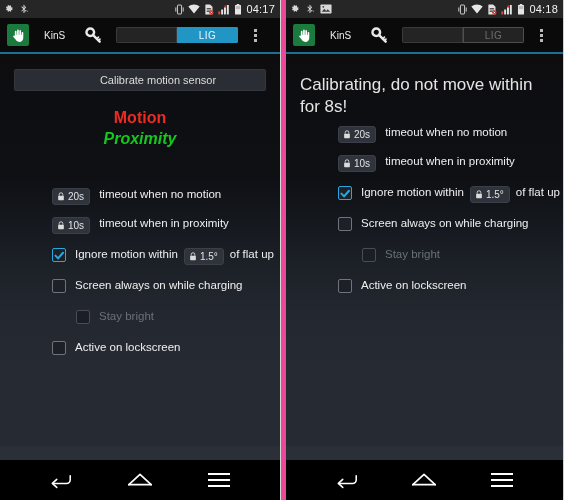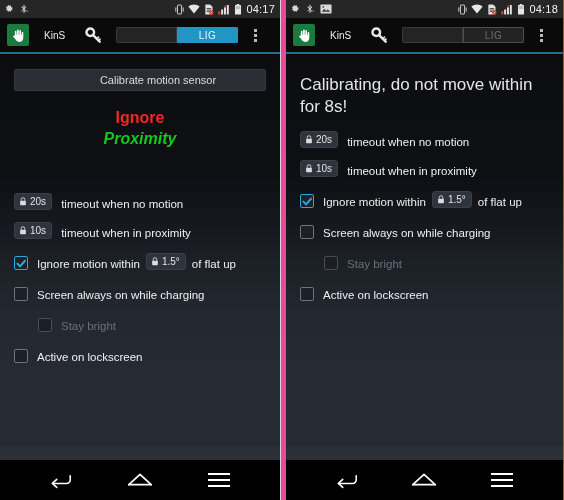--- a/index.html
+++ b/index.html
@@ -5,21 +5,21 @@
   * { box-sizing: border-box; margin: 0; padding: 0; }
   html, body {
     width: 564px; height: 500px;
     background: #ffffff;
     font-family: "Liberation Sans", sans-serif;
     overflow: hidden;
   }
   .screens {
     display: flex;
     width: 564px; height: 500px;
-    background: #a16207;
+    background: #bef264;
   }
   .phone {
     width: 281px; height: 500px;
     position: relative;
     display: flex; flex-direction: column;
     background: #0d0d0f;
     border-right: 1px solid #d8d8d8;
     overflow: hidden;
   }
   .phone.right { border-right: none; border-left: 5px solid #ec4899; width: 282px; }
@@ -118,23 +118,24 @@
   .stack .row { font-size: 16px; line-height: 1.32; font-weight: 700; }
   .m-motion { color: #ee2a22; }
   .m-prox   { color: #14c81e; font-style: italic; }
   .m-screen { color: #ffffff; font-size: 18px; }
 
   .list { position: absolute; left: 14px; right: 14px; }
   .list-left  { top: 134px; }
   .list-right { top: 72px; }
 
   .item {
-    display: flex; align-items: flex-end;
+    display: flex; align-items: flex-start;
     min-height: 22px;
     margin-bottom: 7px;
+    margin-left: 38px;
   }
   .item.gap { margin-top: 9px; }
   .item.sub { padding-left: 24px; }
 
   .badge {
     display: inline-flex; align-items: center; gap: 3px;
     background: #2f333b;
     border: 1px solid #3b3f48;
     border-radius: 3px;
     height: 17px; padding: 0 5px 0 4px;
@@ -258,21 +259,21 @@
           <i></i>
           <i></i>
           <i></i>
         </div>
     </div>
 
     <div class="content">
       <div class="calib-btn">Calibrate motion sensor</div>
 
       <div class="stack">
-        <div class="row m-motion">Ignore</div>
+        <div class="row m-motion">Motion</div>
         <div class="row m-prox">Proximity</div>
       </div>
 
       <div class="list list-left">
 
         <div class="item">
           <span class="badge">
             <svg width="8" height="9" viewBox="0 0 10 12">
                 <path d="M2.6 5V3.4a2.4 2.4 0 014.8 0V5" fill="none" stroke="#dcdcdc" stroke-width="1.2"></path>
                 <rect x="1.2" y="5" width="7.6" height="6" rx="1" fill="#dcdcdc"></rect>

